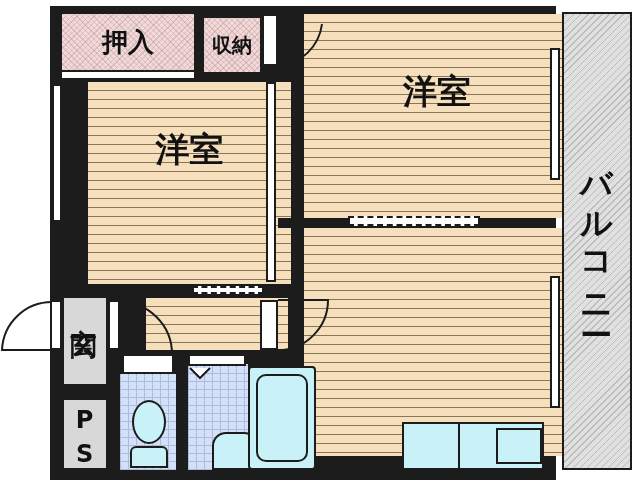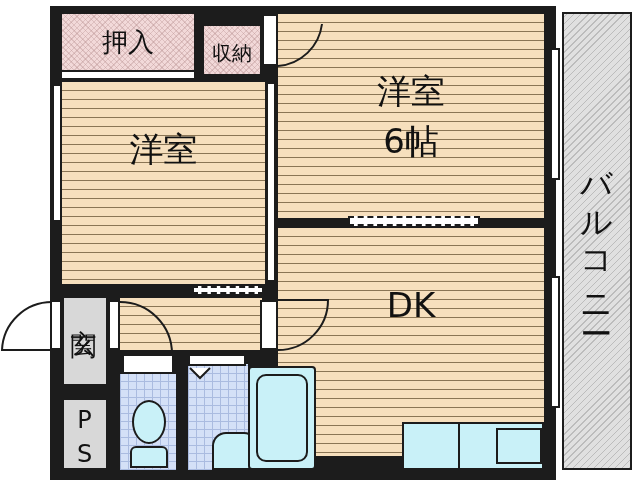--- a/index.html
+++ b/index.html
@@ -1,68 +1,66 @@
 <!DOCTYPE html>
 <html><head>
 <meta charset="utf-8">
 <style>
   html,body{margin:0;padding:0;background:#fff;}
   body{width:640px;height:480px;position:relative;overflow:hidden;font-family:"DejaVu Sans","Liberation Sans",sans-serif;}
   .abs{position:absolute;box-sizing:border-box;}
   .wall{background:#1c1c1c;}
-  .floor{background-color:#f6dfbd;background-image:repeating-linear-gradient(180deg,transparent 0,transparent 8px,#8a7555 8px,#8a7555 9px);}
+  .floor{background-color:#f6dfbd;background-image:repeating-linear-gradient(180deg,transparent 0,transparent 8px,#8a7555 8px,#8a7555 9px);margin-left:26px;}
   .closet{background-color:#f2d9d9;background-image:repeating-linear-gradient(45deg,rgba(180,140,140,.35) 0 1px,transparent 1px 4px),repeating-linear-gradient(-45deg,rgba(180,140,140,.35) 0 1px,transparent 1px 4px);}
   .gray{background:#d8d8d8;}
   .tile{background-color:#d4e0f7;background-image:repeating-linear-gradient(0deg,#aabbe0 0 1px,transparent 1px 8px),repeating-linear-gradient(90deg,#aabbe0 0 1px,transparent 1px 8px);}
   .balc{background-color:#e0e0e0;background-image:repeating-linear-gradient(-45deg,#bcbcbc 0 1px,transparent 1px 5px);border:2px solid #1c1c1c;}
-  .label{font-size:34px;color:#111;text-align:center;line-height:1.15;font-family:"DejaVu Sans",sans-serif;}
+  .label{font-size:34px;color:#111;text-align:center;line-height:1.15;font-family:"DejaVu Sans",sans-serif;font-weight:bold;}
   .small{font-size:22px;}
   .win{background:#fff;border:2px solid #1c1c1c;}
   .door-leaf{background:#fff;border:2px solid #1c1c1c;}
   .fixture{background:#c9f1f8;border:2px solid #1c1c1c;}
   .vert{writing-mode:vertical-rl;text-orientation:upright;letter-spacing:6px;}
 </style>
 </head>
 <body>
 
 <div class="abs wall" style="left:50px;top:6px;width:506px;height:474px;"></div>
 
 <div class="abs closet" style="left:62px;top:14px;width:132px;height:56px;">
   <div class="abs label small" style="left:0;top:14px;width:132px;font-size:26px;">押入</div>
 </div>
 <div class="abs win" style="left:62px;top:70px;width:132px;height:10px;border-width:2px 0;"></div>
 
-<div class="abs closet" style="left:204px;top:26px;width:56px;height:48px;">
+<div class="abs closet" style="left:204px;top:18px;width:56px;height:54px;">
   <div class="abs label small" style="left:0;top:16px;width:56px;font-size:20px;">収納</div>
 </div>
 <div class="abs door-leaf" style="left:262px;top:14px;width:16px;height:52px;"></div>
 
 <div class="abs floor" style="left:62px;top:82px;width:203px;height:202px;">
   <div class="abs label" style="left:0;top:48px;width:203px;">洋室</div>
 </div>
 <div class="abs win" style="left:52px;top:84px;width:10px;height:138px;"></div>
 <div class="abs win" style="left:266px;top:82px;width:10px;height:200px;"></div>
 
 <div class="abs floor" style="left:278px;top:14px;width:266px;height:204px;">
   <div class="abs label" style="left:0;top:58px;width:266px;">洋室</div>
-  <div class="abs label" style="left:0;top:108px;width:266px;">6帖</div>
 </div>
 <svg class="abs" style="left:276px;top:14px;" width="50" height="54">
     <path d="M2 52 A 48 48 0 0 0 46 10" fill="none" stroke="#1c1c1c" stroke-width="2"></path>
   </svg>
 <div class="abs win" style="left:550px;top:48px;width:10px;height:132px;"></div>
 
 <div class="abs wall" style="left:278px;top:218px;width:266px;height:10px;"></div>
 <div class="abs win" style="left:348px;top:216px;width:132px;height:10px;border-style:dashed;"></div>
 
 <div class="abs floor" style="left:120px;top:298px;width:142px;height:52px;"></div>
 <div class="abs win" style="left:192px;top:286px;width:72px;height:8px;border-style:dashed;"></div>
 
 <div class="abs floor" style="left:278px;top:228px;width:266px;height:228px;">
-  <div class="abs label" style="left:0;top:58px;width:266px;">DK</div>
 </div>
 <div class="abs win" style="left:550px;top:276px;width:10px;height:132px;"></div>
 <div class="abs door-leaf" style="left:260px;top:300px;width:18px;height:50px;"></div>
 <svg class="abs" style="left:276px;top:296px;" width="56" height="56">
     <path d="M2 54 A 50 50 0 0 0 52 4 L2 4" fill="none" stroke="#1c1c1c" stroke-width="2"></path>
   </svg>
 
 <div class="abs fixture" style="left:402px;top:422px;width:58px;height:48px;"></div>
 <div class="abs fixture" style="left:458px;top:422px;width:86px;height:48px;"></div>
 <div class="abs" style="left:496px;top:428px;width:46px;height:36px;border:2px solid #1c1c1c;"></div>

